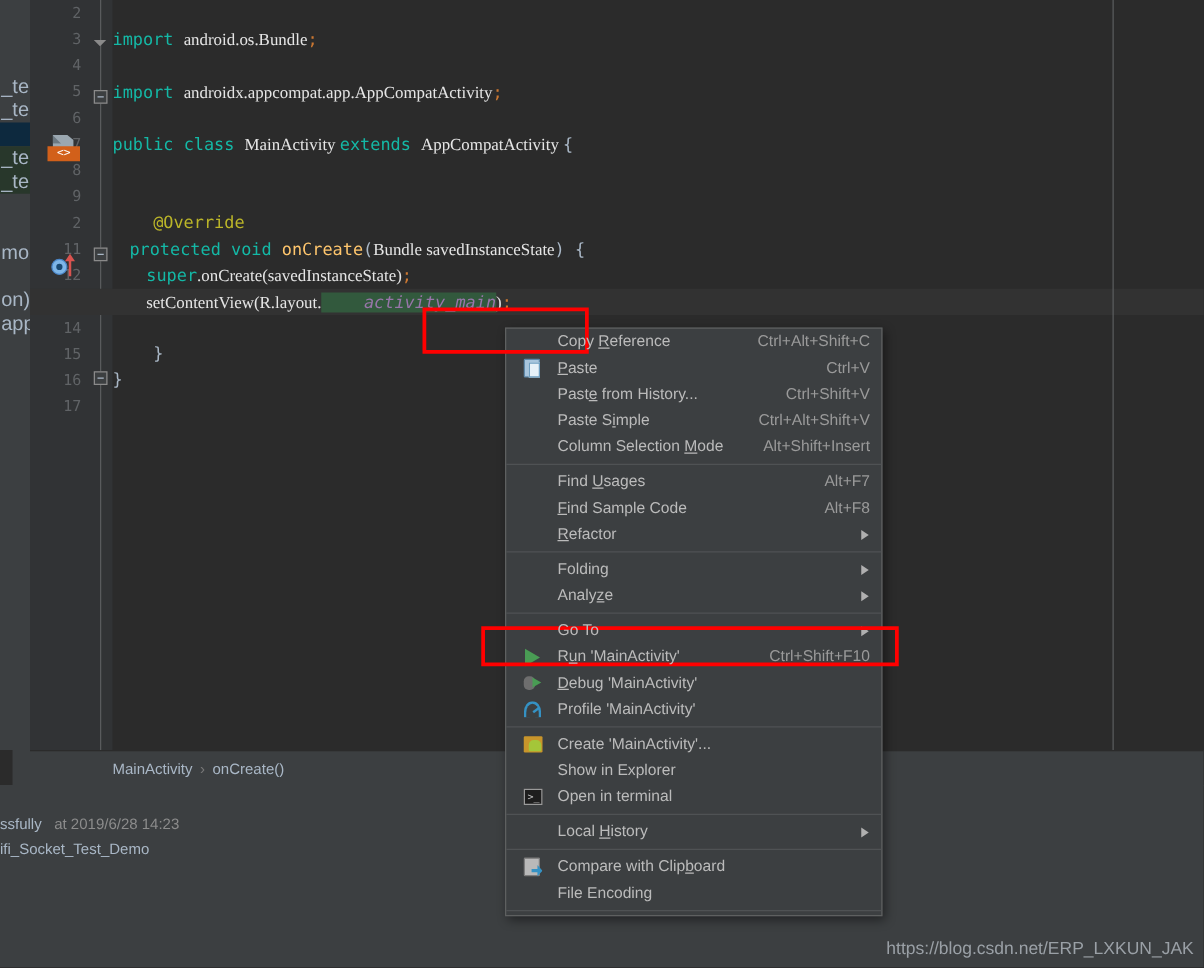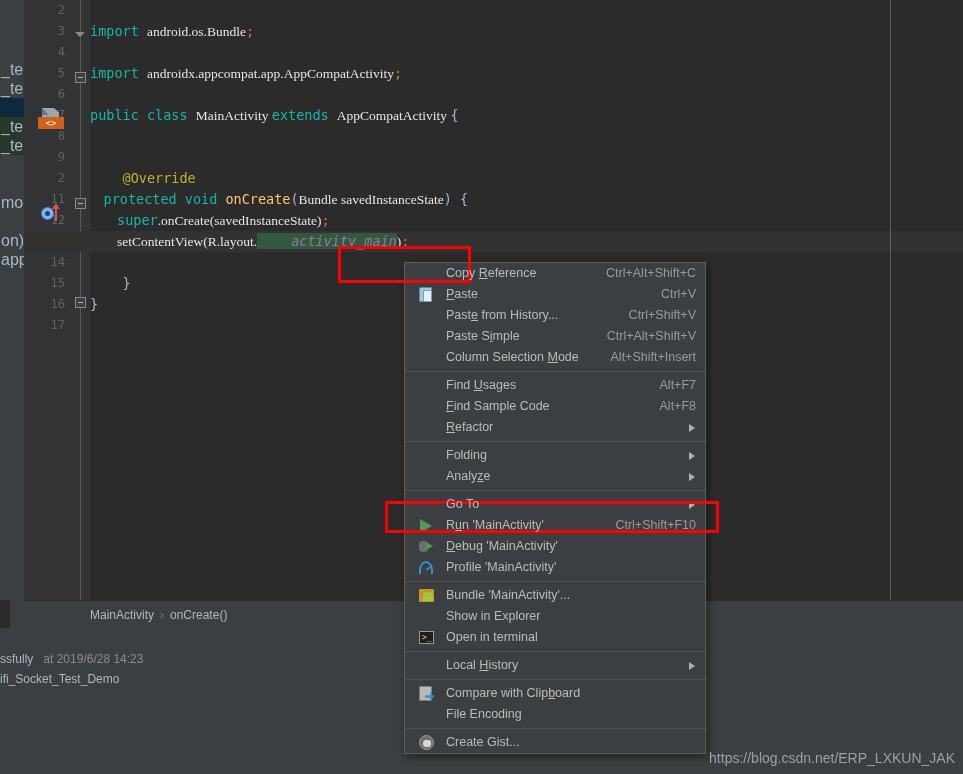--- a/index.html
+++ b/index.html
@@ -252,34 +252,31 @@
           <span class="bug"></span>
           <span class="pl"></span>
         </span>
       </span><span class="label"><span class="mn">D</span>ebug 'MainActivity'</span></div>
     <div class="mi"><span class="mico">
         <span class="ico-profile"></span>
       </span><span class="label">Profile 'MainActivity'</span></div>
     <div class="msep"></div>
     <div class="mi"><span class="mico">
         <span class="ico-android"></span>
-      </span><span class="label">Bundle 'MainActivity'...</span></div>
+      </span><span class="label">Create 'MainActivity'...</span></div>
     <div class="mi"><span class="label">Show in Explorer</span></div>
     <div class="mi"><span class="mico">
         <span class="ico-term">&gt;_</span>
       </span><span class="label">Open in terminal</span></div>
     <div class="msep"></div>
     <div class="mi"><span class="label">Local <span class="mn">H</span>istory</span><span class="arrow"></span></div>
     <div class="msep"></div>
     <div class="mi"><span class="mico">
         <span class="ico-compare"></span>
       </span><span class="label">Compare with Clip<span class="mn">b</span>oard</span></div>
     <div class="mi"><span class="label">File Encoding</span></div>
     <div class="msep"></div>
-    <div class="mi"><span class="mico">
-        <span class="ico-gist"></span>
-      </span><span class="label">Create Gist...</span></div>
   </div>
 
 <div class="redbox" id="redbox-layout"></div>
 <div class="redbox" id="redbox-generate"></div>
 
 <div class="abs" id="watermark">https://blog.csdn.net/ERP_LXKUN_JAK</div>
 
 </body></html>

